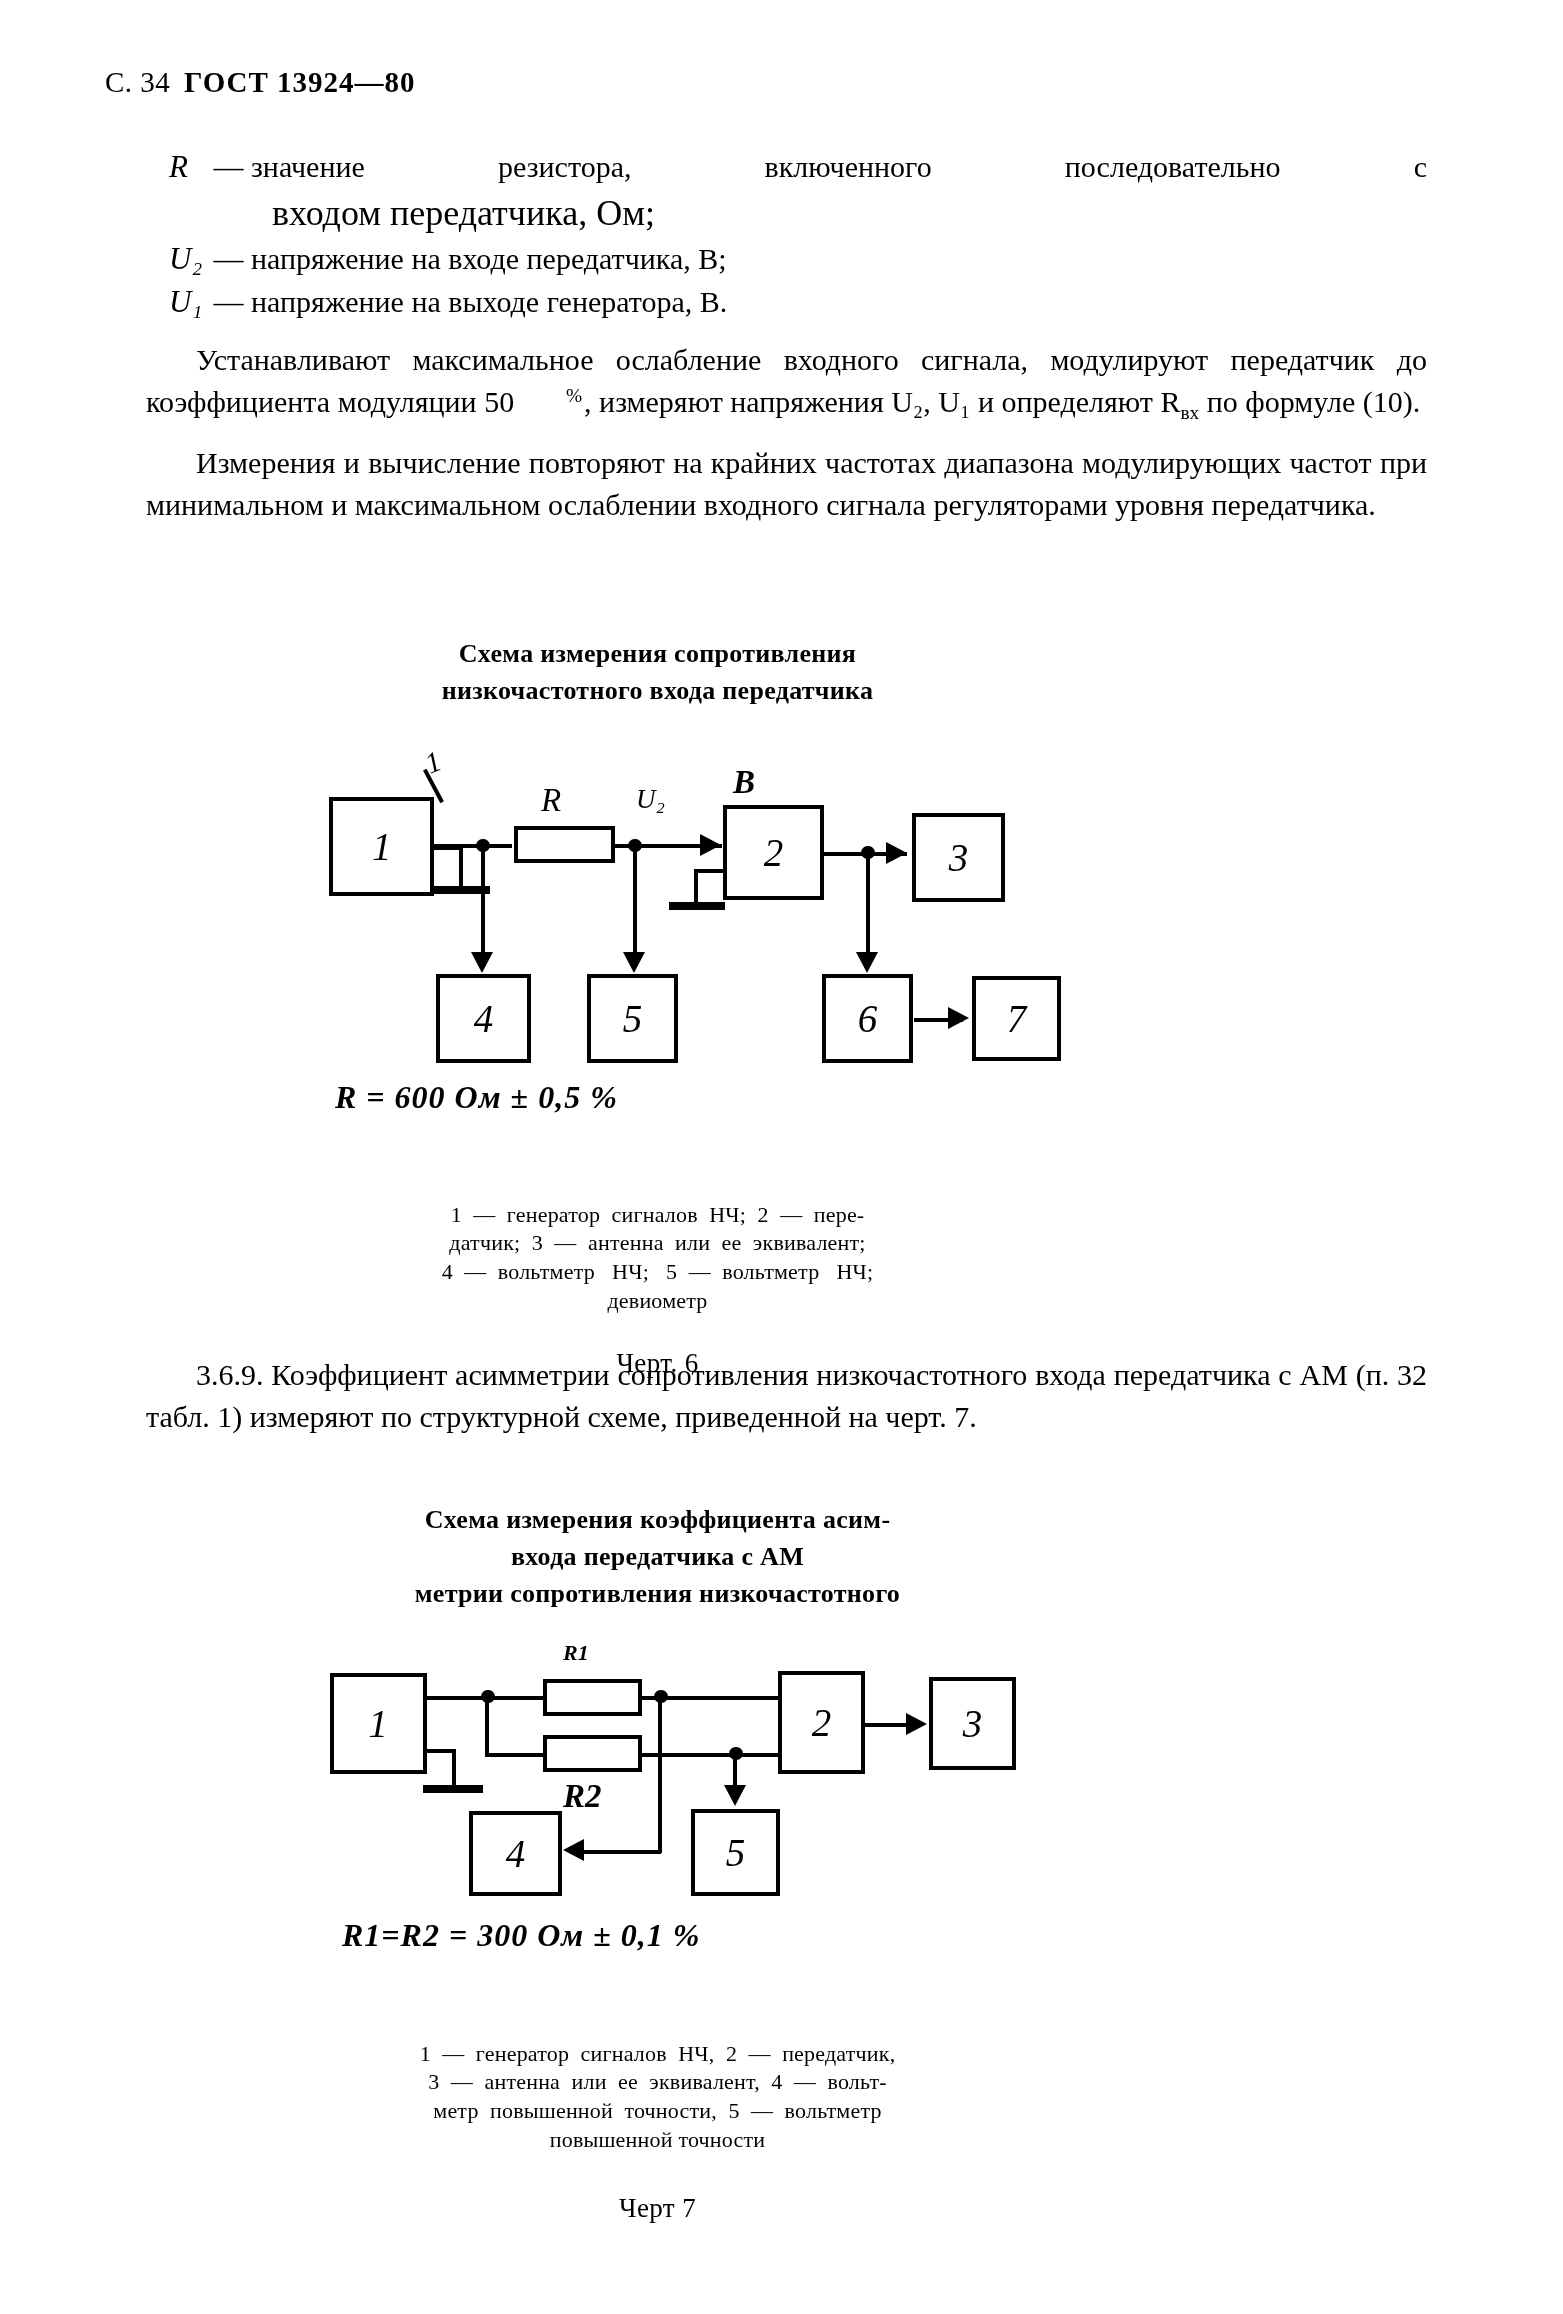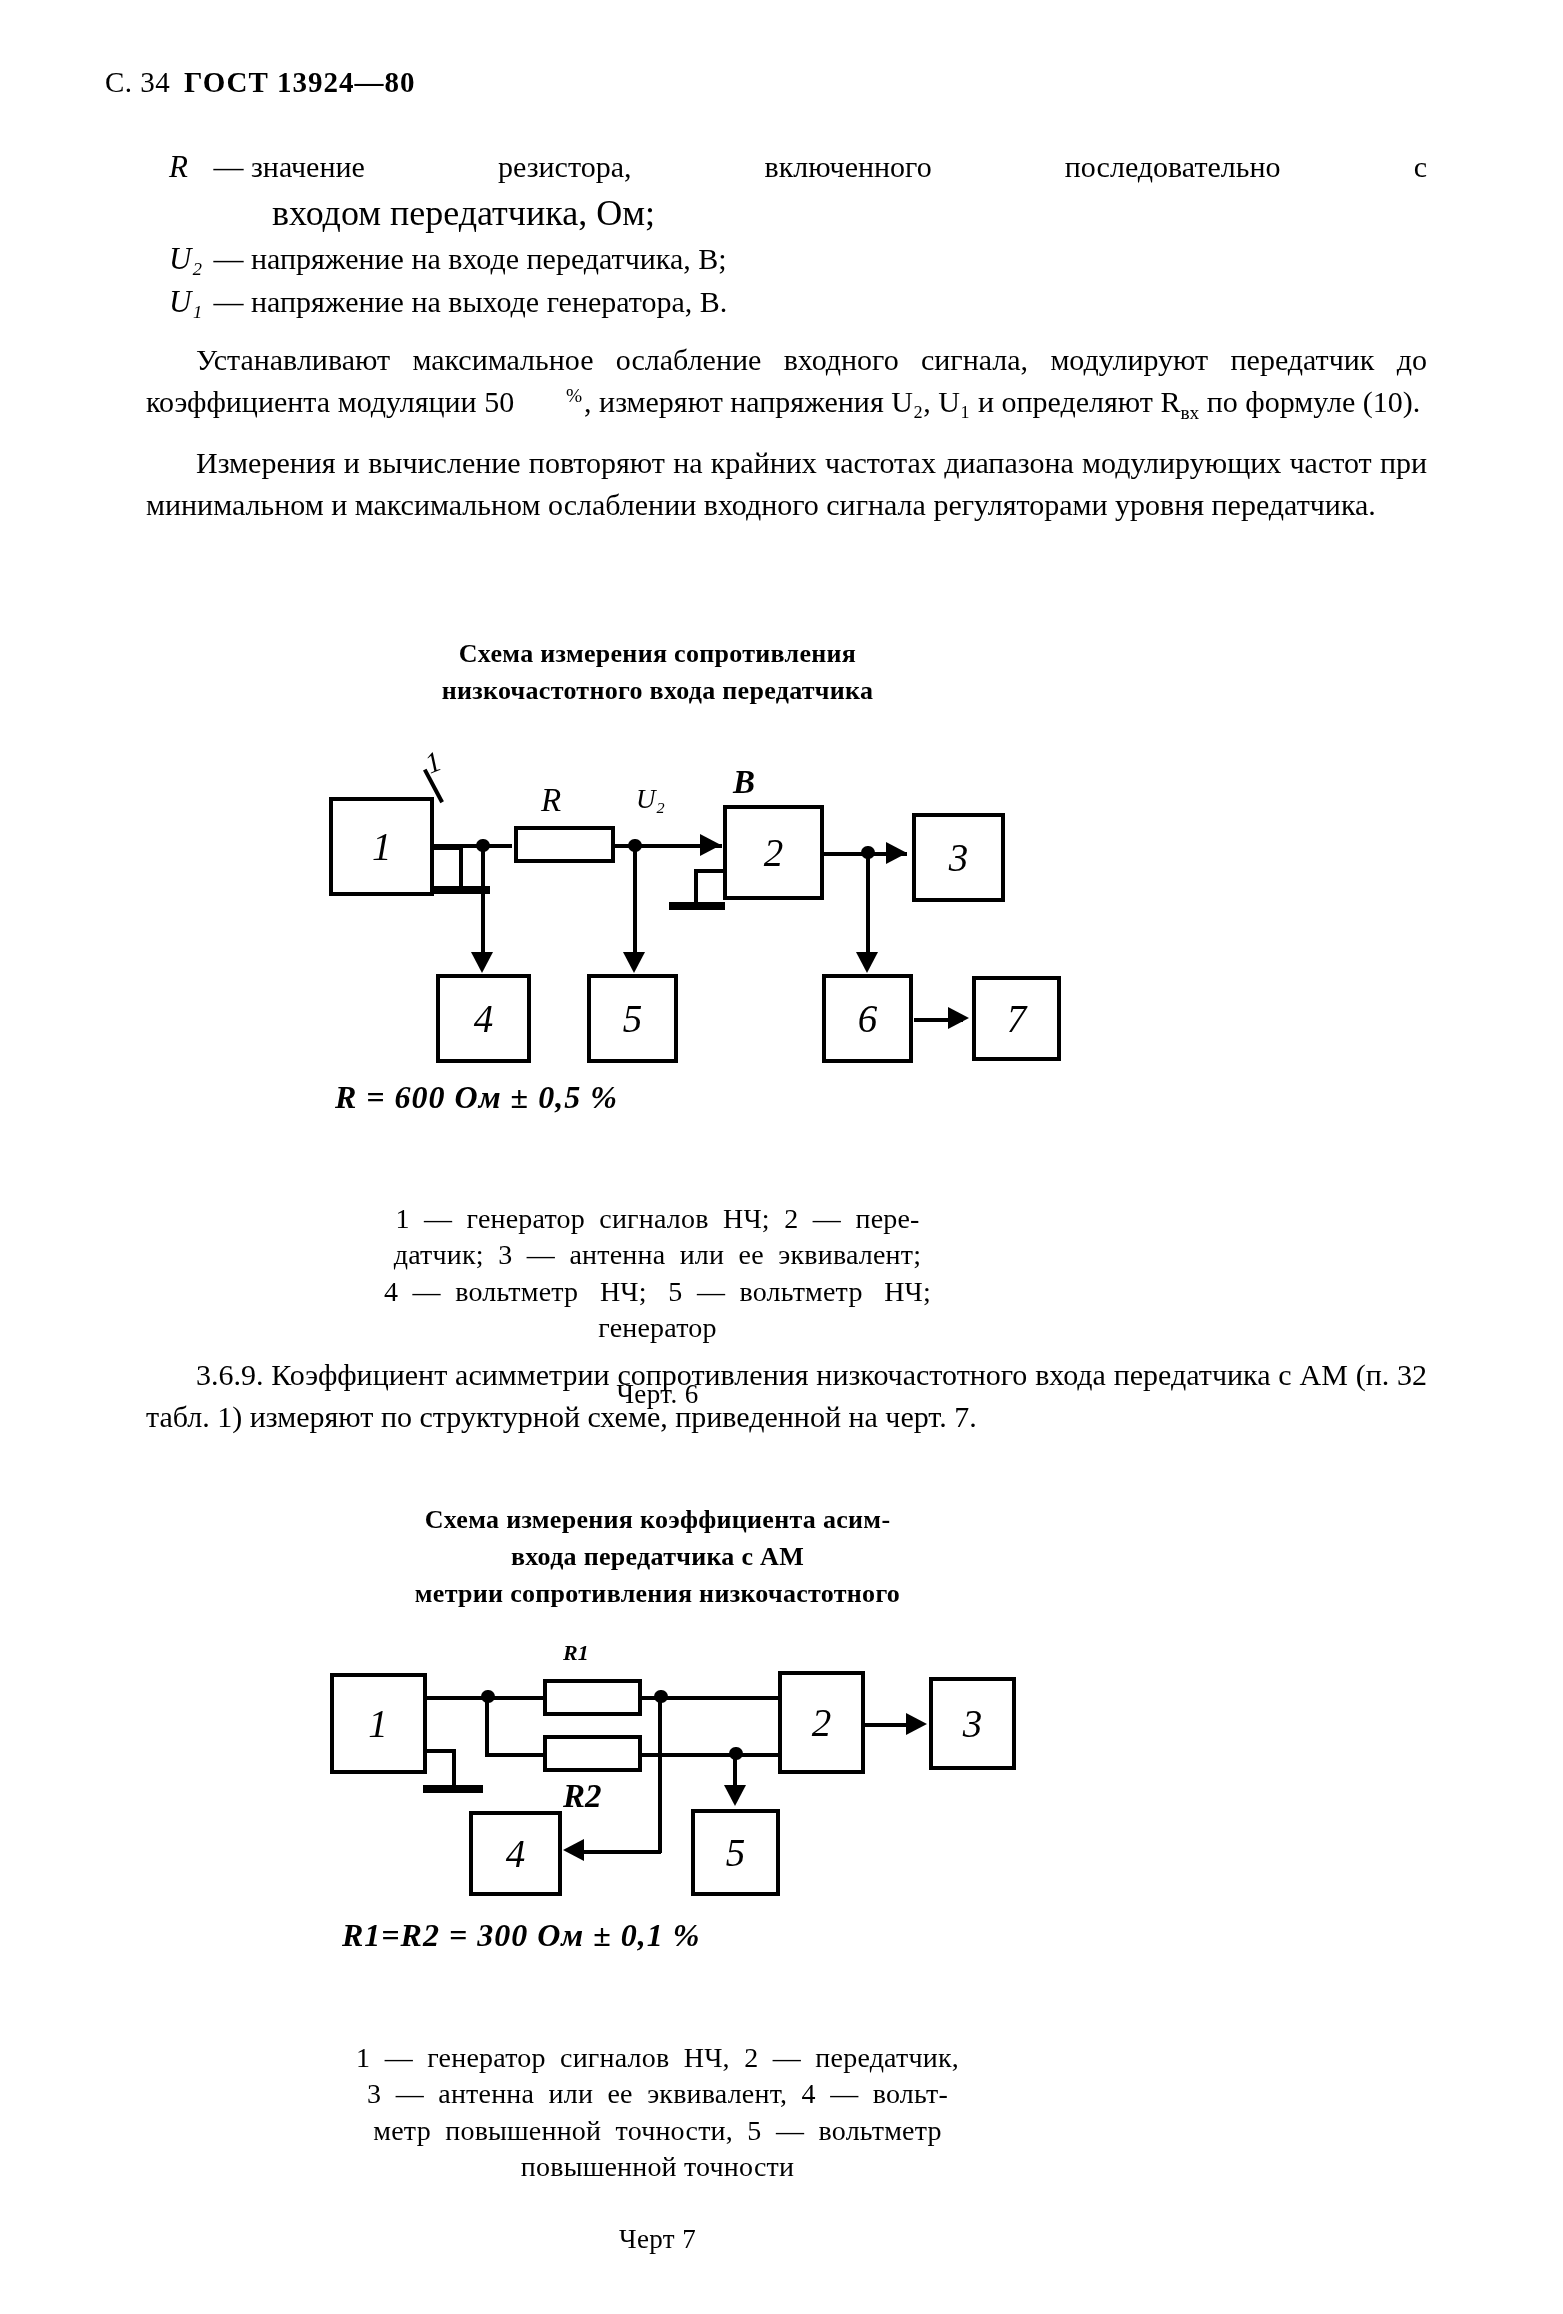--- a/index.html
+++ b/index.html
@@ -91,21 +91,21 @@
 
   .fig-title {
     text-align: center;
     font-weight: bold;
     font-size: 26px;
     line-height: 1.42;
     letter-spacing: 0.3px;
   }
 
   .fig-legend {
-    font-size: 28px;
+    font-size: 22px;
     line-height: 1.30;
     letter-spacing: 0.2px;
     text-align: center;
   }
   .fig-legend .ln { display: block; white-space: pre; }
 
   .fig-caption {
     text-align: center;
     font-size: 27px;
     letter-spacing: 0.4px;
@@ -283,21 +283,21 @@
     <div class="arr-r" style="left:640px;top:270px;"></div>
     <div class="blk" style="left:664px;top:239px;width:89px;height:85px;">7</div>
 
     <div class="val-note" style="left:27px;top:342px;">R = 600 Ом ± 0,5 %</div>
   </div>
 
   <div class="fig-legend" style="margin-top:56px;">
     <span class="ln">1  —  генератор  сигналов  НЧ;  2  —  пере-</span>
     <span class="ln">датчик;  3  —  антенна  или  ее  эквивалент;</span>
     <span class="ln">4  —  вольтметр   НЧ;   5  —  вольтметр   НЧ;</span>
-    <span class="ln">генератор</span>
+    <span class="ln">девиометр</span>
   </div>
 
   <div class="fig-caption" style="margin-top:33px;">Черт. 6</div>
 </div>
 
 <div class="content" style="top:1354px;left:146px;width:1281px;">
   <p class="para" style="margin:0;"><span>3.6.9.</span> <span>Коэффициент асимметрии сопротивления низкочастотного входа передатчика с АМ (п. 32 табл. 1) измеряют по структурной схеме, приведенной на черт. 7.</span></p>
 </div>
 
 <div class="figure" style="top:1502px;">

